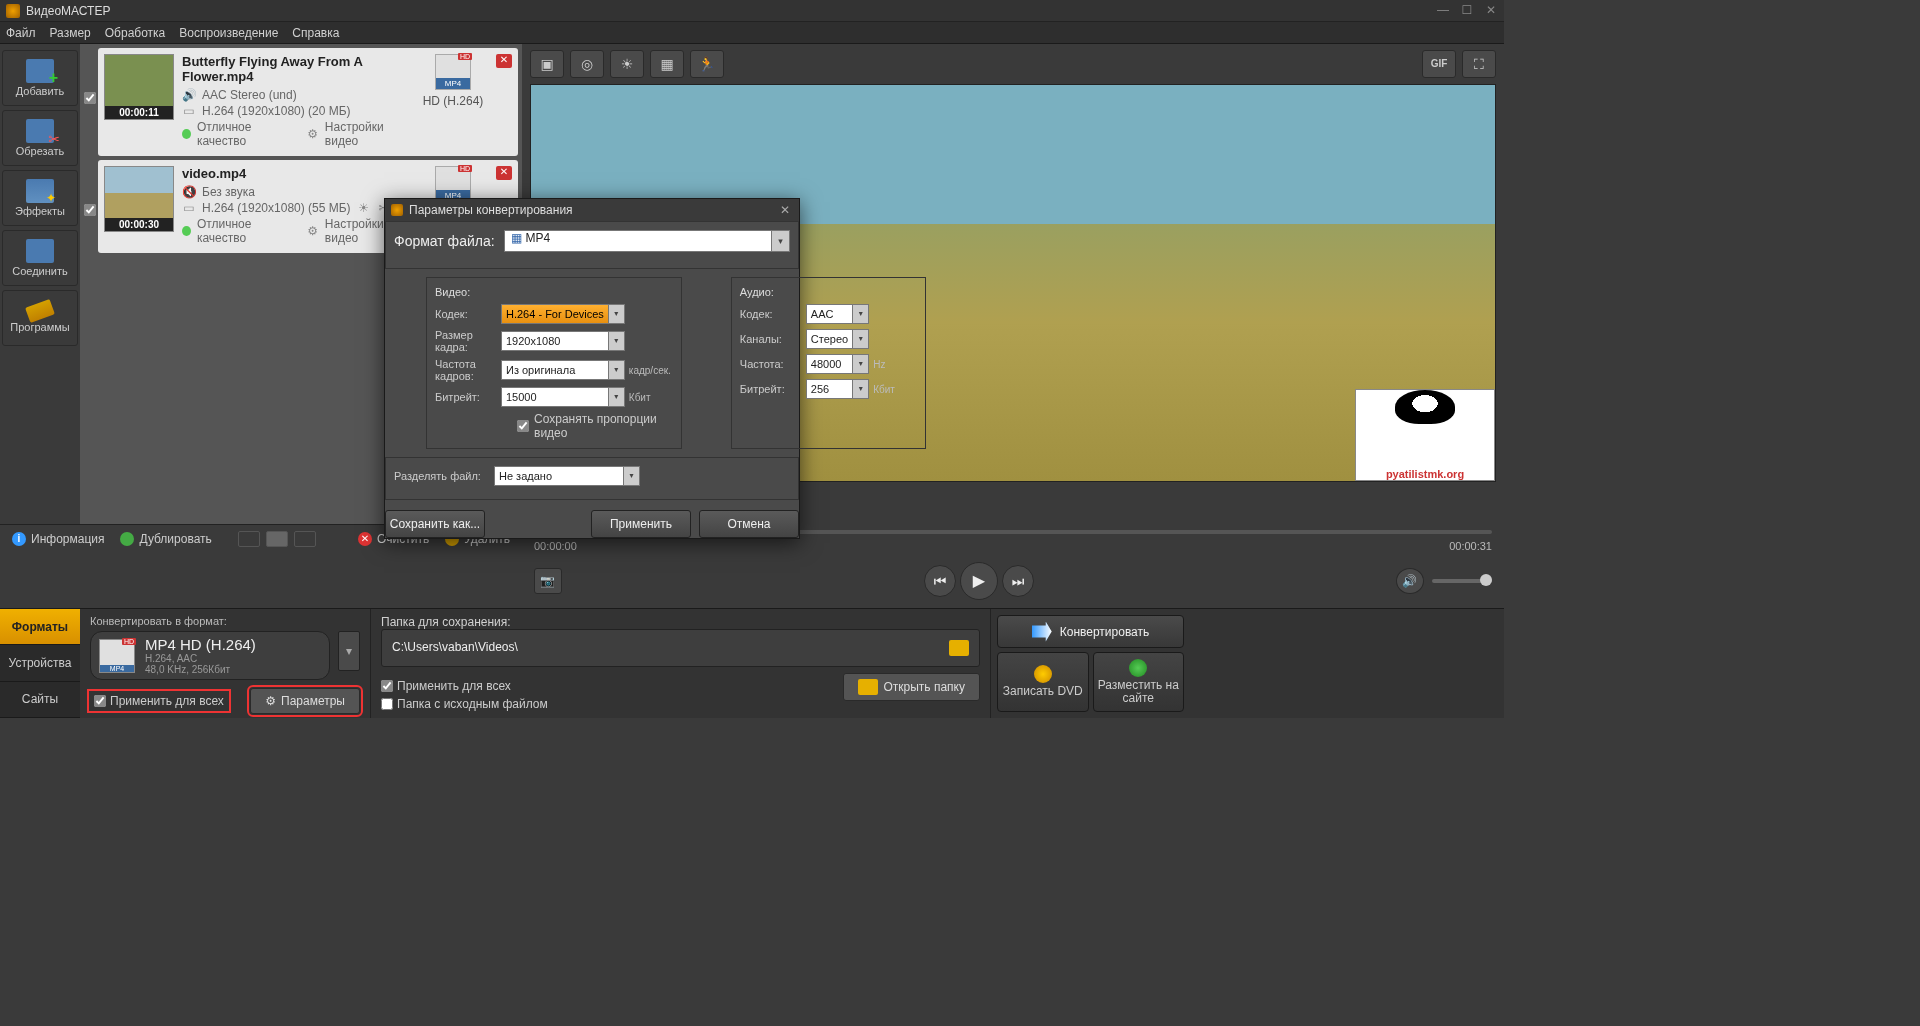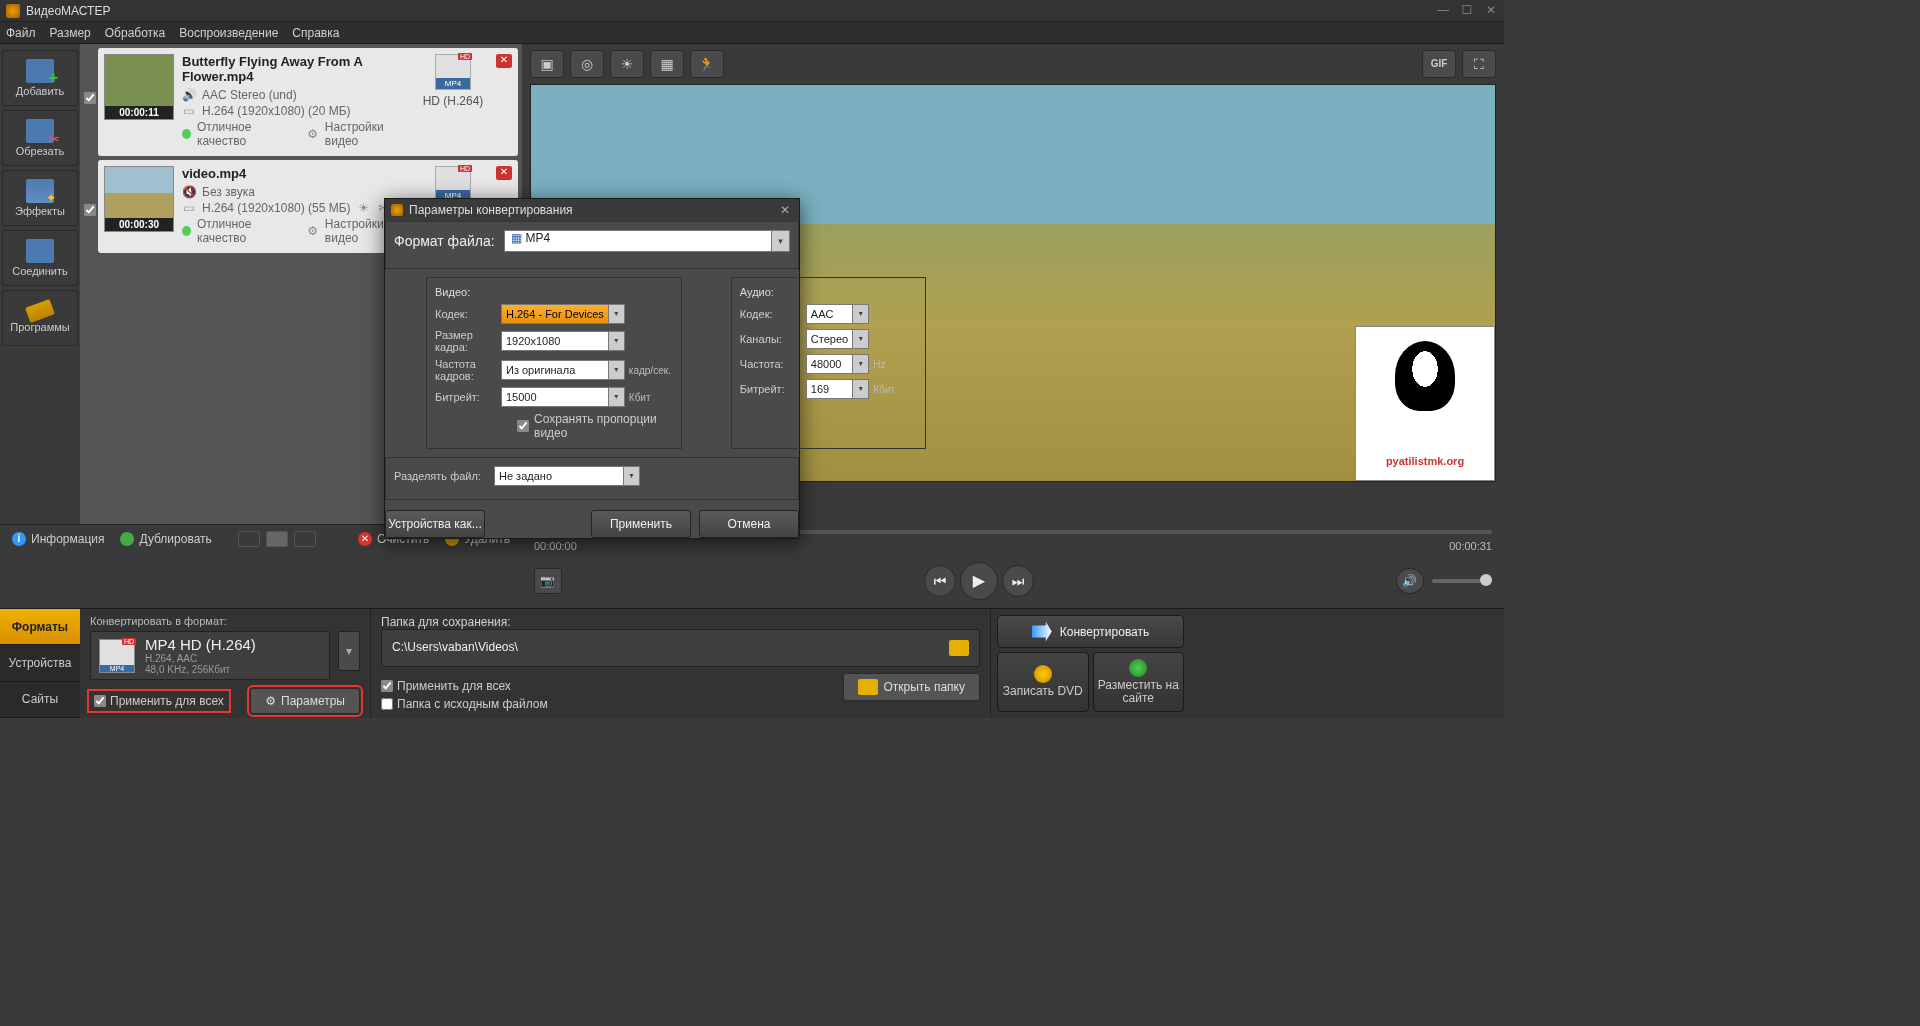--- a/index.html
+++ b/index.html
@@ -44,21 +44,21 @@
 .fmt-ic { width: 36px; height: 36px; background: #e0e0e0; border: 1px solid #aaa; margin: 0 auto 4px; position: relative; }
 .fmt-ic::after { content: "MP4"; position: absolute; bottom: 0; left: 0; right: 0; background: #3a6aa0; color: #fff; font-size: 8px; padding: 1px; }
 .hd-badge { position: absolute; top: -2px; right: -2px; background: #c33; color: #fff; font-size: 7px; padding: 0 2px; border-radius: 1px; }
 .file-close { width: 16px; height: 14px; background: #c33; color: #fff; text-align: center; line-height: 12px; border-radius: 2px; cursor: pointer; font-size: 10px; }
 
 .preview-area { flex: 1; background: #3a3a3a; padding: 4px 8px; position: relative; }
 .preview-toolbar { height: 32px; display: flex; align-items: center; gap: 6px; margin-bottom: 4px; }
 .pv-btn { width: 34px; height: 28px; background: #4a4a4a; border: 1px solid #2a2a2a; border-radius: 3px; text-align: center; line-height: 26px; color: #ccc; cursor: pointer; font-size: 14px; }
 .pv-btn.right { margin-left: auto; }
 .preview-video { height: 398px; background: linear-gradient(#7ab0c0 35%, #9aa060 35%, #b0a050 60%, #a09040); border: 1px solid #222; position: relative; }
-.watermark { position: absolute; right: 0; bottom: 0; width: 140px; height: 155px; background: #fff; border: 1px solid #888; display: flex; flex-direction: column; align-items: center; justify-content: center; gap: 40px; }
+.watermark { position: absolute; right: 0; bottom: 0; width: 140px; height: 92px; background: #fff; border: 1px solid #888; display: flex; flex-direction: column; align-items: center; justify-content: center; gap: 40px; }
 .penguin { width: 60px; height: 70px; background: radial-gradient(ellipse at 50% 40%, #fff 30%, #000 30%); border-radius: 50% 50% 40% 40%; position: relative; }
 .wm-text { font-size: 11px; color: #c33; font-weight: bold; margin-top: 4px; }
 
 
 .seek-row { padding: 6px 12px; display: flex; align-items: center; gap: 6px; }
 .seek-bar { flex: 1; height: 4px; background: #555; border-radius: 2px; position: relative; }
 .seek-knob { width: 14px; height: 14px; background: #ccc; border-radius: 50%; position: absolute; left: 0; top: -5px; }
 .time-lbl { color: #bbb; font-size: 11px; min-width: 56px; }
 .controls-row { display: flex; align-items: center; padding: 4px 12px 8px; }
 .ctrl-grp-left { display: flex; gap: 8px; }
@@ -82,21 +82,21 @@
 .vt { width: 22px; height: 16px; border: 1px solid #555; border-radius: 2px; cursor: pointer; }
 .vt.active { background: #666; }
 
 
 .bottom { display: flex; height: 110px; background: #333; border-top: 1px solid #1a1a1a; }
 .fmt-tabs { width: 80px; display: flex; flex-direction: column; }
 .fmt-tab { flex: 1; background: #2a2a2a; border-bottom: 1px solid #1a1a1a; display: flex; align-items: center; justify-content: center; color: #ccc; cursor: pointer; }
 .fmt-tab.active { background: linear-gradient(#f0b000,#d89000); color: #222; font-weight: bold; }
 .fmt-panel { flex: 1; padding: 6px 10px; display: flex; flex-direction: column; }
 .fmt-panel .hdr { color: #bbb; font-size: 11px; margin-bottom: 4px; }
-.fmt-select { display: flex; align-items: center; gap: 10px; background: #3e3e3e; border: 1px solid #222; border-radius: 1px; padding: 4px 8px; }
+.fmt-select { display: flex; align-items: center; gap: 10px; background: #3e3e3e; border: 1px solid #222; border-radius: 12px; padding: 4px 8px; }
 .fmt-select .ic { width: 36px; height: 34px; background: #e0e0e0; border: 1px solid #888; position: relative; }
 .fmt-select .ic::after { content: "MP4"; position: absolute; bottom: 0; left: 0; right: 0; background: #3a6aa0; color: #fff; font-size: 7px; text-align: center; }
 .fmt-select .ic .hd-badge { top: -2px; right: -2px; }
 .fmt-name { color: #eee; font-size: 15px; }
 .fmt-detail { color: #999; font-size: 10px; }
 .fmt-dd { width: 22px; height: 40px; background: #4a4a4a; border: 1px solid #222; color: #aaa; text-align: center; line-height: 38px; cursor: pointer; margin-left: 4px; border-radius: 2px; }
 .fmt-bottomrow { display: flex; align-items: center; gap: 12px; margin-top: 8px; }
 .chk-row { display: flex; align-items: center; gap: 4px; color: #ccc; font-size: 11px; }
 .btn-gray { background: #545454; border: 1px solid #2a2a2a; color: #ddd; padding: 5px 14px; border-radius: 3px; cursor: pointer; display: flex; align-items: center; gap: 5px; }
 .red-outline { outline: 2px solid #e33; outline-offset: 1px; }
@@ -469,34 +469,34 @@
             <div class="unit"></div>
           </div>
         <div class="dlg-field">
             <div class="lbl">Частота:</div>
             <div class="val">48000</div>
             <div class="dd">▾</div>
             <div class="unit">Hz</div>
           </div>
         <div class="dlg-field">
             <div class="lbl">Битрейт:</div>
-            <div class="val">169</div>
+            <div class="val">256</div>
             <div class="dd">▾</div>
             <div class="unit">Кбит</div>
           </div>
       </div>
     </div>
 
     <div class="dlg-fieldset">
       <div class="dlg-field">
           <div class="lbl" style="width:100px">Разделять файл:</div>
           <div class="val" style="max-width:130px">Не задано</div>
           <div class="dd">▾</div>
         </div>
     </div>
 
     <div class="dlg-btns">
-      <div class="dlg-btn left">Устройства как...</div>
+      <div class="dlg-btn left">Сохранить как...</div>
       <div class="dlg-btn">Применить</div>
       <div class="dlg-btn">Отмена</div>
     </div>
   </div>
 </div>
 
 </body></html>

